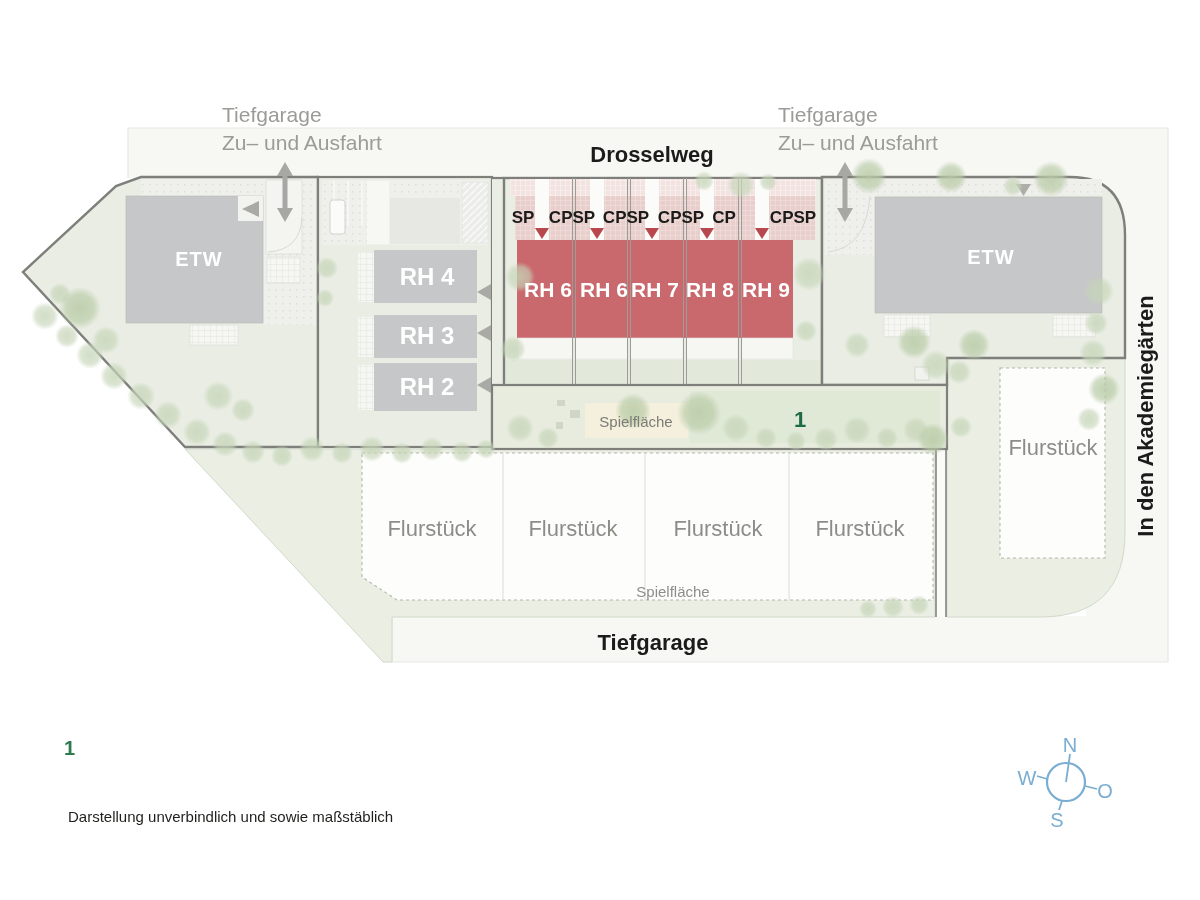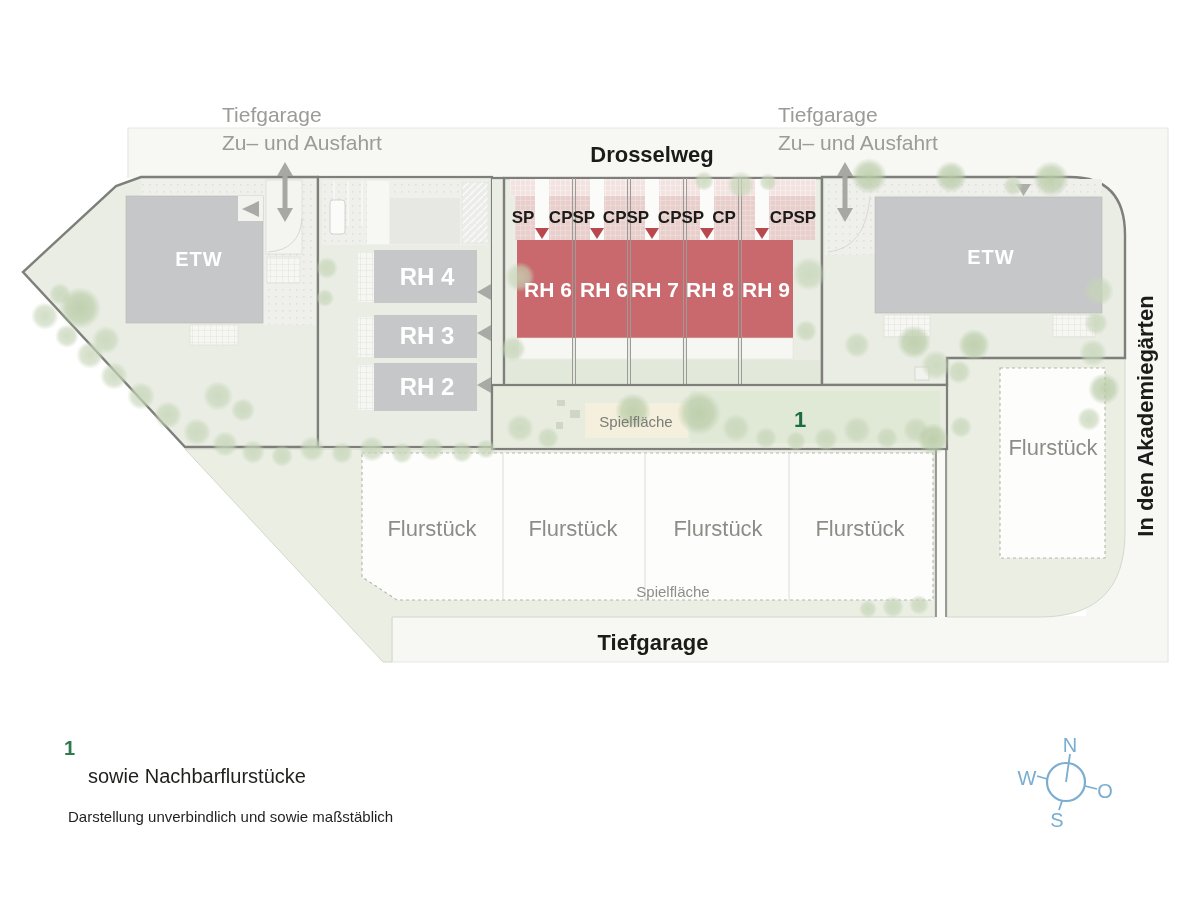--- a/index.html
+++ b/index.html
@@ -286,20 +286,19 @@
 <div class="lbl spiel2 ctr" style="left:673px;top:591px">Spielfläche</div>
 <div class="lbl marker1 ctr" style="left:800px;top:420px">1</div>
 
 <div class="lbl flur ctr" style="left:432px;top:529px">Flurstück</div>
 <div class="lbl flur ctr" style="left:573px;top:529px">Flurstück</div>
 <div class="lbl flur ctr" style="left:718px;top:529px">Flurstück</div>
 <div class="lbl flur ctr" style="left:860px;top:529px">Flurstück</div>
 <div class="lbl flur ctr" style="left:1053px;top:448px">Flurstück</div>
 
 <div class="lbl legend-marker" style="left:64px;top:737px">1</div>
-<div class="lbl legend-text" style="left:88px;top:765px">sowie Nachbarflurstücke</div>
 <div class="lbl disclaimer" style="left:68px;top:808px">Darstellung unverbindlich und sowie maßstäblich</div>
 
 <div class="lbl compass-letter ctr" style="left:1070px;top:745px">N</div>
 <div class="lbl compass-letter ctr" style="left:1027px;top:778px">W</div>
 <div class="lbl compass-letter ctr" style="left:1105px;top:791px">O</div>
 <div class="lbl compass-letter ctr" style="left:1057px;top:820px">S</div>
 </div>
 
 </body></html>

